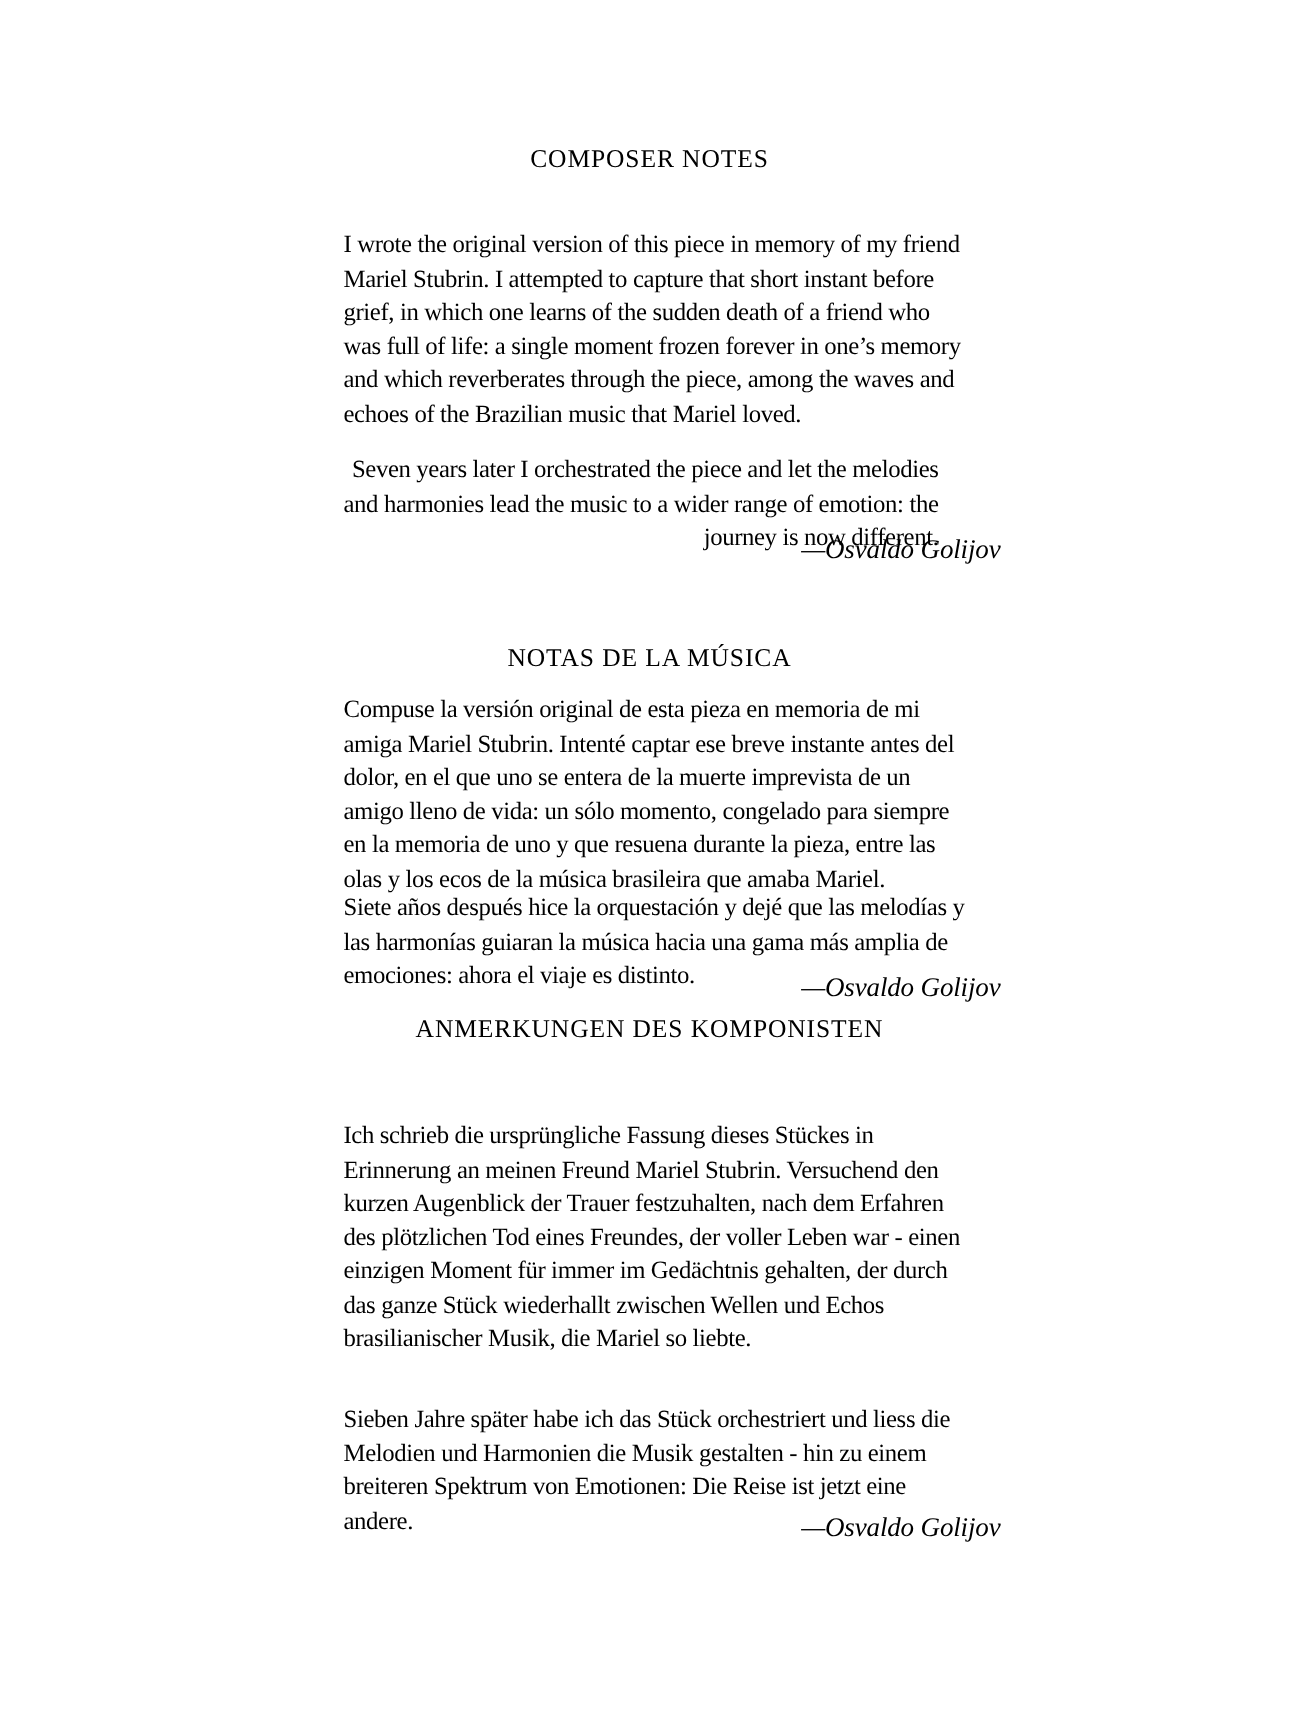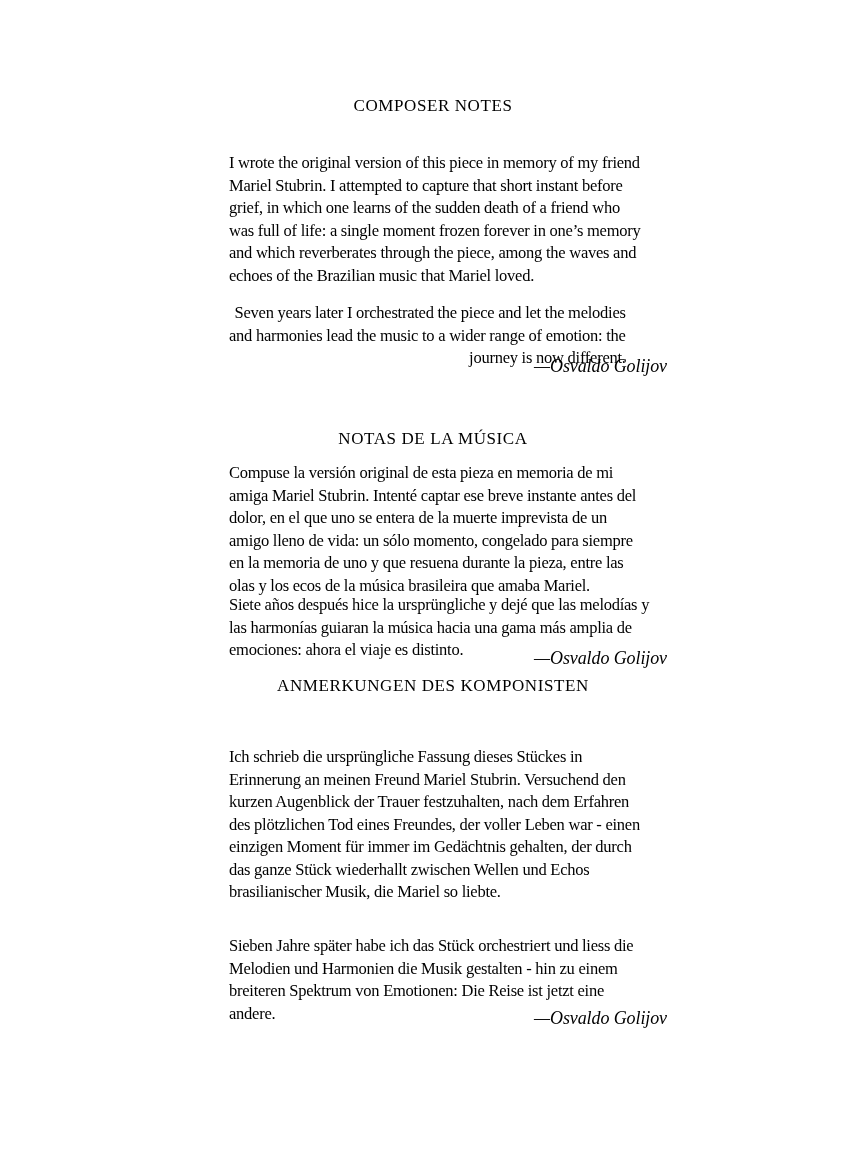--- a/index.html
+++ b/index.html
@@ -93,21 +93,21 @@
     </section>
 
     <section>
       <h2 class="heading h-es">NOTAS DE LA MÚSICA</h2>
       <div class="para p-es1">Compuse la versión original de esta pieza en memoria de mi
 amiga Mariel Stubrin. Intenté captar ese breve instante antes del
 dolor, en el que uno se entera de la muerte imprevista de un
 amigo lleno de vida: un sólo momento, congelado para siempre
 en la memoria de uno y que resuena durante la pieza, entre las
 olas y los ecos de la música brasileira que amaba Mariel.</div>
-      <div class="para p-es2">Siete años después hice la ursprüngliche y dejé que las melodías y
+      <div class="para p-es2">Siete años después hice la orquestación y dejé que las melodías y
 las harmonías guiaran la música hacia una gama más amplia de
 emociones: ahora el viaje es distinto.</div>
       <div class="sig sig-es">—Osvaldo Golijov</div>
     </section>
 
     <section>
       <h2 class="heading h-de">ANMERKUNGEN DES KOMPONISTEN</h2>
       <div class="para p-de1">Ich schrieb die ursprüngliche Fassung dieses Stückes in
 Erinnerung an meinen Freund Mariel Stubrin. Versuchend den
 kurzen Augenblick der Trauer festzuhalten, nach dem Erfahren

